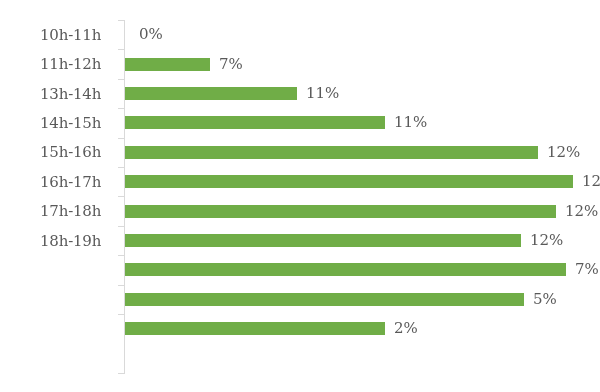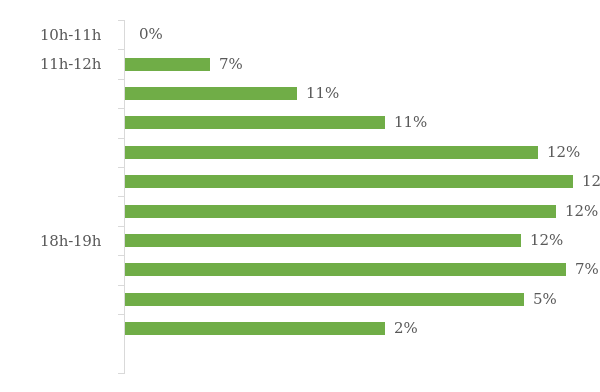--- a/index.html
+++ b/index.html
@@ -111,48 +111,53 @@
         <div class="row">
           <div class="tick"></div>
           <div class="cat-label">11h-12h</div>
           <div class="bar-wrap">
             <div class="bar" style="width: 85px; background: rgb(112, 173, 71);"></div>
             <div class="value-label">7%</div>
           </div>
         </div>
         <div class="row">
           <div class="tick"></div>
+          <div class="cat-label">13h-14h</div>
           <div class="bar-wrap">
             <div class="bar" style="width: 172px; background: rgb(112, 173, 71);"></div>
             <div class="value-label">11%</div>
           </div>
         </div>
         <div class="row">
           <div class="tick"></div>
+          <div class="cat-label">14h-15h</div>
           <div class="bar-wrap">
             <div class="bar" style="width: 260px; background: rgb(112, 173, 71);"></div>
             <div class="value-label">11%</div>
           </div>
         </div>
         <div class="row">
           <div class="tick"></div>
+          <div class="cat-label">15h-16h</div>
           <div class="bar-wrap">
             <div class="bar" style="width: 413px; background: rgb(112, 173, 71);"></div>
             <div class="value-label">12%</div>
           </div>
         </div>
         <div class="row">
           <div class="tick"></div>
+          <div class="cat-label">16h-17h</div>
           <div class="bar-wrap">
             <div class="bar" style="width: 448px; background: rgb(112, 173, 71);"></div>
             <div class="value-label">12%</div>
           </div>
         </div>
         <div class="row">
           <div class="tick"></div>
+          <div class="cat-label">17h-18h</div>
           <div class="bar-wrap">
             <div class="bar" style="width: 431px; background: rgb(112, 173, 71);"></div>
             <div class="value-label">12%</div>
           </div>
         </div>
         <div class="row">
           <div class="tick"></div>
           <div class="cat-label">18h-19h</div>
           <div class="bar-wrap">
             <div class="bar" style="width: 396px; background: rgb(112, 173, 71);"></div>

